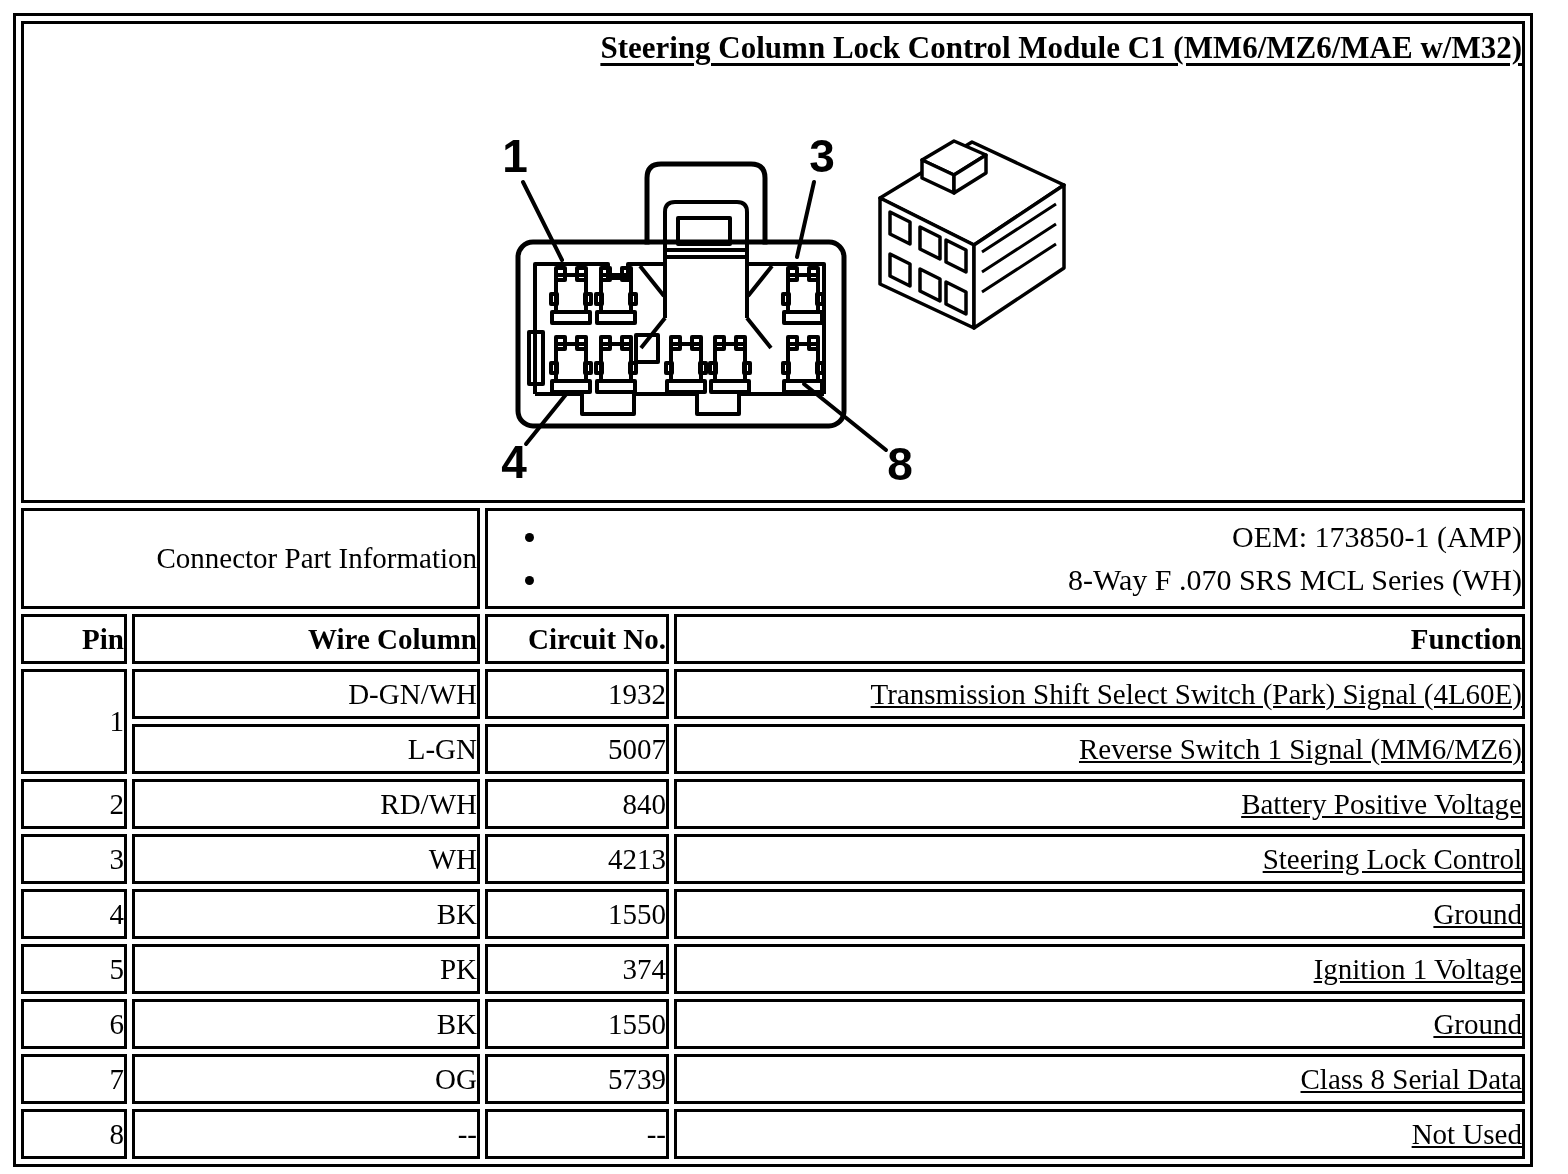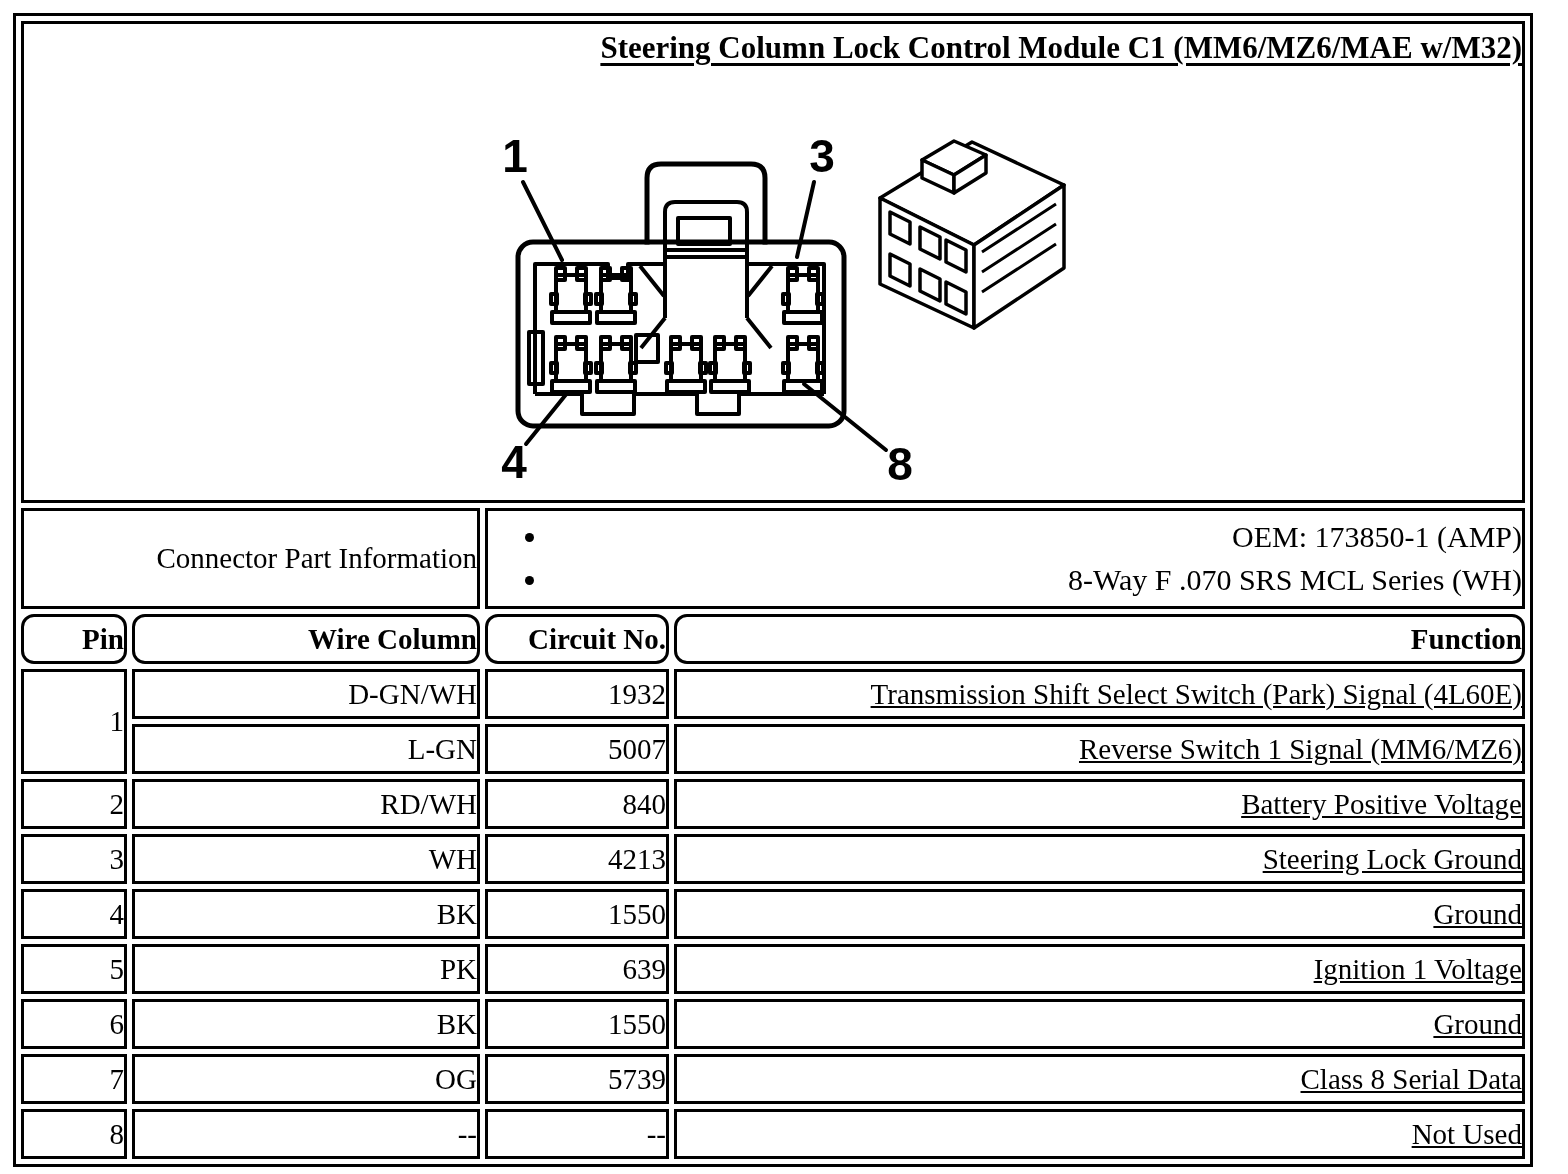--- a/index.html
+++ b/index.html
@@ -12,21 +12,21 @@
     position:absolute; left:13px; top:13px; width:1520px;
     border:3px solid #000; border-collapse:separate; border-spacing:5px;
     table-layout:fixed; background:#fff;
   }
   table.main th, table.main td {
     border:3px solid #000; background:#fff; color:#000;
     font-family:"Liberation Serif", serif; font-size:29px;
     text-align:right; vertical-align:middle; padding:0; height:44px;
     overflow:hidden; white-space:nowrap;
   }
-  table.main th { font-weight:bold;border-radius:13px; }
+  table.main th { font-weight:bold; }
   td.top-cell { height:486px; vertical-align:top; text-align:left; padding:0; }
   .page-title {
     display:inline-block; margin:6px 0 0 5px;
     font-size:31px; font-weight:bold;
     text-decoration:underline; text-decoration-thickness:3px; text-underline-offset:5px;
   }
   svg.diagram { display:block; margin:0 auto; }
   td.cpi-cell { height:110px; font-weight:normal; font-size:30px; }
   td.cpi-values { height:110px; text-align:left; }
   ul.part-list { list-style:disc; margin:0 0; padding-left:62px; font-size:30px; }
@@ -174,32 +174,32 @@
     <tr>
       <td>2</td>
       <td>RD/WH</td>
       <td>840</td>
       <td class="fn">Battery Positive Voltage</td>
     </tr>
     <tr>
       <td>3</td>
       <td>WH</td>
       <td>4213</td>
-      <td class="fn">Steering Lock Ground</td>
+      <td class="fn">Steering Lock Control</td>
     </tr>
     <tr>
       <td>4</td>
       <td>BK</td>
       <td>1550</td>
       <td class="fn">Ground</td>
     </tr>
     <tr>
       <td>5</td>
       <td>PK</td>
-      <td>639</td>
+      <td>374</td>
       <td class="fn">Ignition 1 Voltage</td>
     </tr>
     <tr>
       <td>6</td>
       <td>BK</td>
       <td>1550</td>
       <td class="fn">Ground</td>
     </tr>
     <tr>
       <td>7</td>

